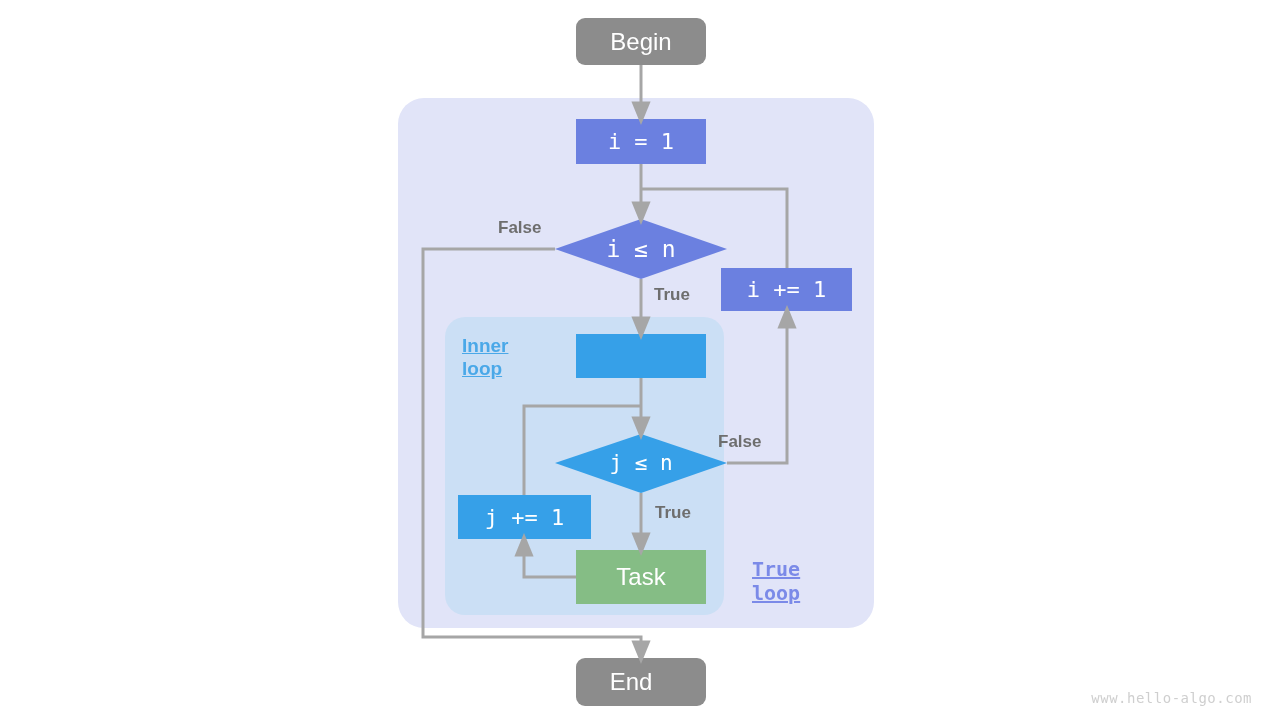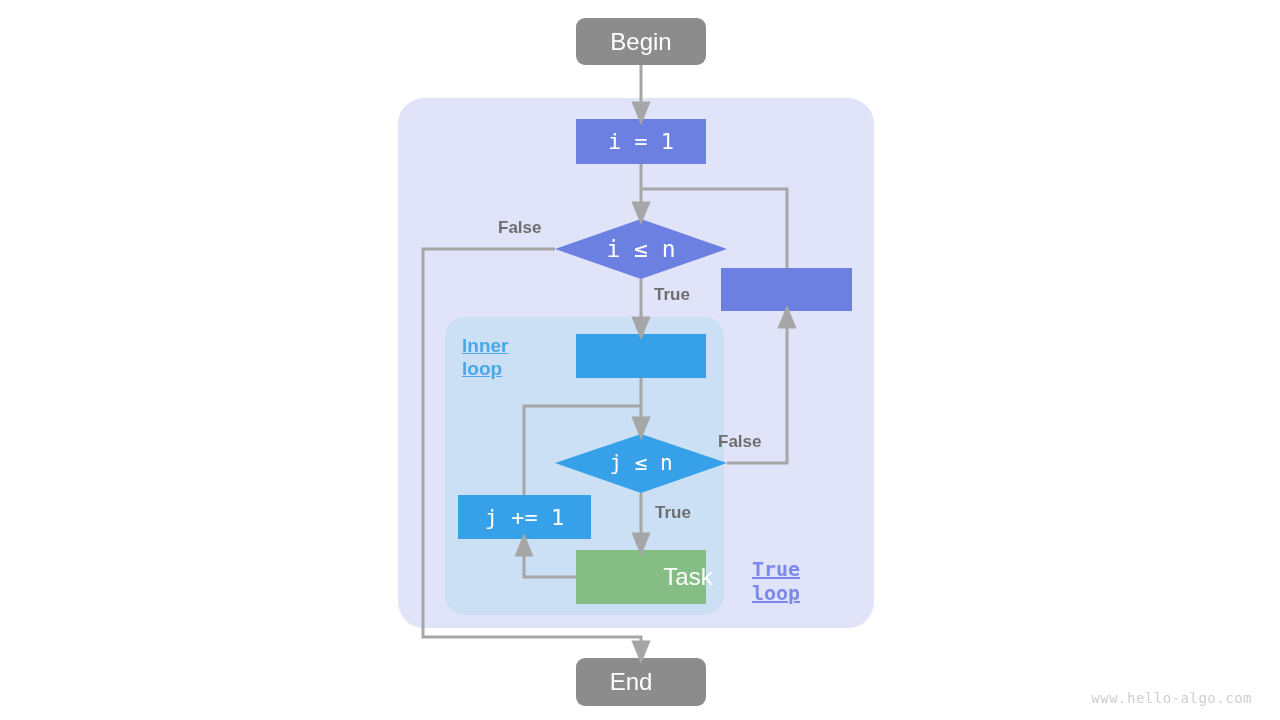--- a/index.html
+++ b/index.html
@@ -139,27 +139,28 @@
       <path d="M 524 495 L 524 406 L 641 406"></path>
     </g>
   </svg>
 
   <div class="node-label sans" style="left:576px; top:18px; width:130px; height:47px; font-size:24px;border-radius:7px;">Begin</div>
 
   <div class="node-label mono" style="left:576px; top:119px; width:130px; height:45px; font-size:22px;">i = 1</div>
 
   <div class="node-label mono" style="left:576px; top:227px; width:130px; height:44px; font-size:23px;">i ≤ n</div>
 
+  <div class="node-label mono" style="left:721px; top:268px; width:131px; height:43px; font-size:22px;">i += 1</div>
 
 
   <div class="node-label mono" style="left:576px; top:441px; width:130px; height:44px; font-size:21px;">j ≤ n</div>
 
   <div class="node-label mono" style="left:458px; top:495px; width:133px; height:44px; font-size:22px;">j += 1</div>
 
-  <div class="node-label sans" style="left:576px; top:550px; width:130px; height:54px; font-size:24px;padding-left:47px;">Task</div>
+  <div class="node-label sans" style="left:576px; top:550px; width:130px; height:54px; font-size:24px;">Task</div>
 
   <div class="node-label sans" style="left:576px; top:658px; width:110px; height:48px; font-size:24px;">End</div>
 
   <div class="edge-label" style="left:498px; top:218px;">False</div>
 
   <div class="edge-label" style="left:654px; top:285px;">True</div>
 
   <div class="edge-label" style="left:718px; top:432px;">False</div>
 
   <div class="edge-label" style="left:655px; top:503px;">True</div>

